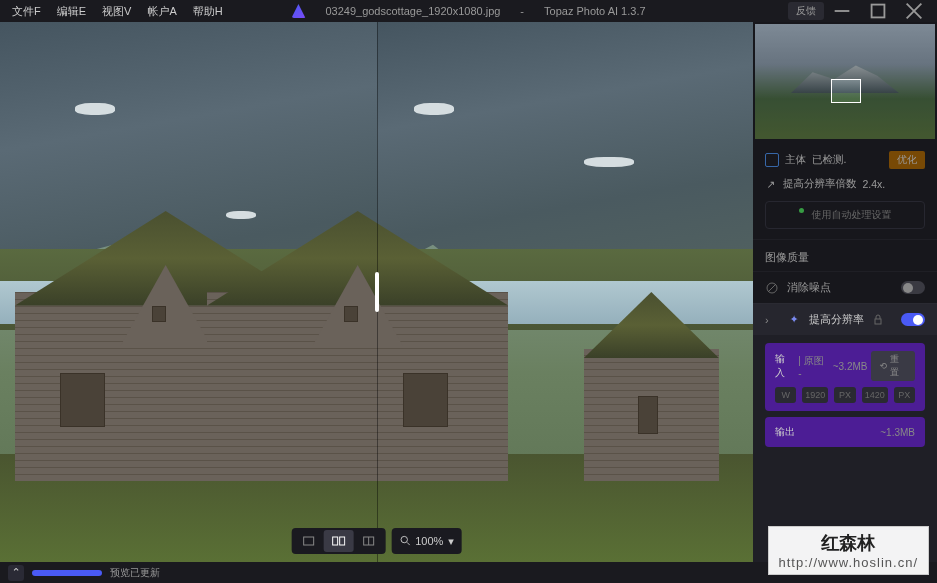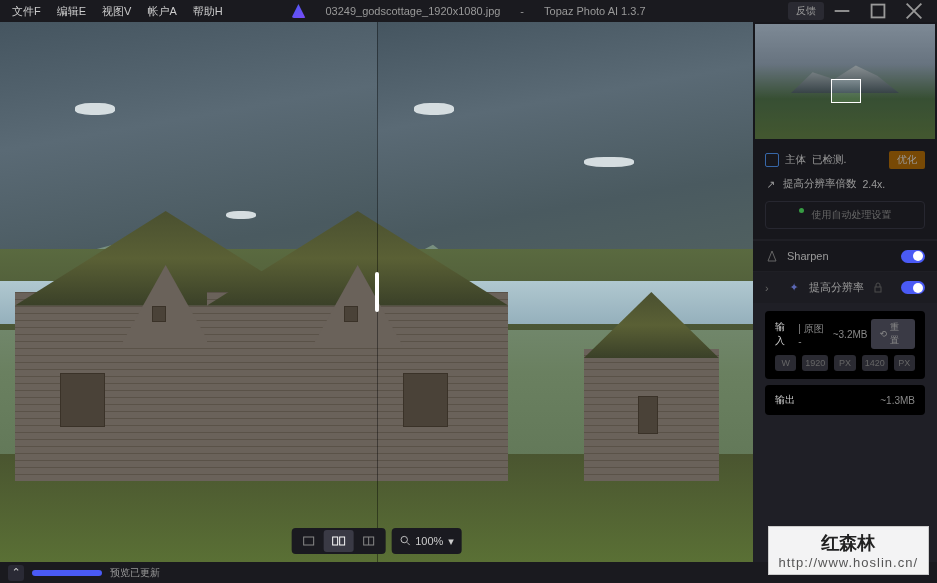--- a/index.html
+++ b/index.html
@@ -51,21 +51,21 @@
 .quality-item{display:flex;align-items:center;padding:8px 12px;gap:8px;font-size:11px;color:#ccc;border-top:1px solid #2a2a32;cursor:pointer}
 .qi-icon{width:14px;height:14px;display:flex;align-items:center;justify-content:center;color:#888}
 .toggle{margin-left:auto;width:24px;height:13px;background:#3a3a42;border-radius:7px;position:relative;cursor:pointer}
 .toggle::after{content:"";position:absolute;width:10px;height:10px;background:#888;border-radius:50%;top:1.5px;left:2px;transition:.2s}
 .toggle.on{background:#4a5af5}
 .toggle.on::after{background:#fff;left:12px}
 .lock-icon{width:12px;height:12px;color:#666;margin-right:4px}
 .chevron{color:#888;margin-right:4px;width:10px}
 .sparkle{color:#7a8af0}
 .enlarge-section{padding:8px 12px}
-.io-box{background:#000000;border-radius:4px;padding:8px 10px;margin-bottom:6px}
+.io-box{background:#4c1d95;border-radius:4px;padding:8px 10px;margin-bottom:6px}
 .io-row{display:flex;align-items:center;font-size:10px;color:#888;gap:4px}
 .io-label{color:#ccc}
 .reset-btn{margin-left:auto;padding:2px 8px;background:#3a3a45;border-radius:3px;font-size:9px;cursor:pointer;display:flex;align-items:center;gap:3px}
 .dim-row{display:flex;gap:6px;margin-top:6px;font-size:9px;color:#666}
 .dim-cell{flex:1;text-align:center;padding:3px;background:#2a2a32;border-radius:3px}
 .bottombar{position:absolute;bottom:0;left:0;right:0;height:21px;background:#1a1a1f;display:flex;align-items:center;padding:0 8px;gap:8px}
 .bb-chevron{width:16px;height:16px;background:#2a2a35;border-radius:3px;display:flex;align-items:center;justify-content:center;cursor:pointer}
 .progress{width:70px;height:6px;background:#4a5af5;border-radius:3px}
 .bb-text{font-size:10px;color:#999}
 .watermark{position:absolute;bottom:8px;right:8px;background:rgba(255,255,255,.95);padding:4px 10px;z-index:100;border:1px solid #ccc}
@@ -209,31 +209,33 @@
         <div class="arrow-icon">↗</div>
         <span>提高分辨率倍数</span>
         <span>2.4x.</span>
       </div>
       <div class="settings-row">
         <div class="dot"></div>
         <span>使用自动处理设置</span>
       </div>
     </div>
 
-
+    <div class="section-title">图像质量</div>
 
     <div class="quality-item">
       <div class="qi-icon">
           <svg viewBox="0 0 14 14">
-            <path d="M7 2 L11 12 L3 12 Z" fill="none" stroke="currentColor"></path>
+            <circle cx="7" cy="7" r="5" fill="none" stroke="currentColor"></circle>
+            <line x1="3" y1="11" x2="11" y2="3" stroke="currentColor"></line>
           </svg>
         </div>
-      <span>Sharpen</span>
-      <div class="toggle on"></div>
-    </div>
+      <span>消除噪点</span>
+      <div class="toggle"></div>
+    </div>
+
 
 
     <div class="quality-item" style="background:#26262e">
       <div class="chevron">›</div>
       <div class="qi-icon sparkle">✦</div>
       <span>提高分辨率</span>
       <div class="lock-icon"><svg viewBox="0 0 12 12">
             <rect x="3" y="5" width="6" height="5" fill="none" stroke="currentColor"></rect>
             <path d="M4 5 V3 a2 2 0 0 1 4 0 V5" fill="none" stroke="currentColor"></path>
           </svg></div>

